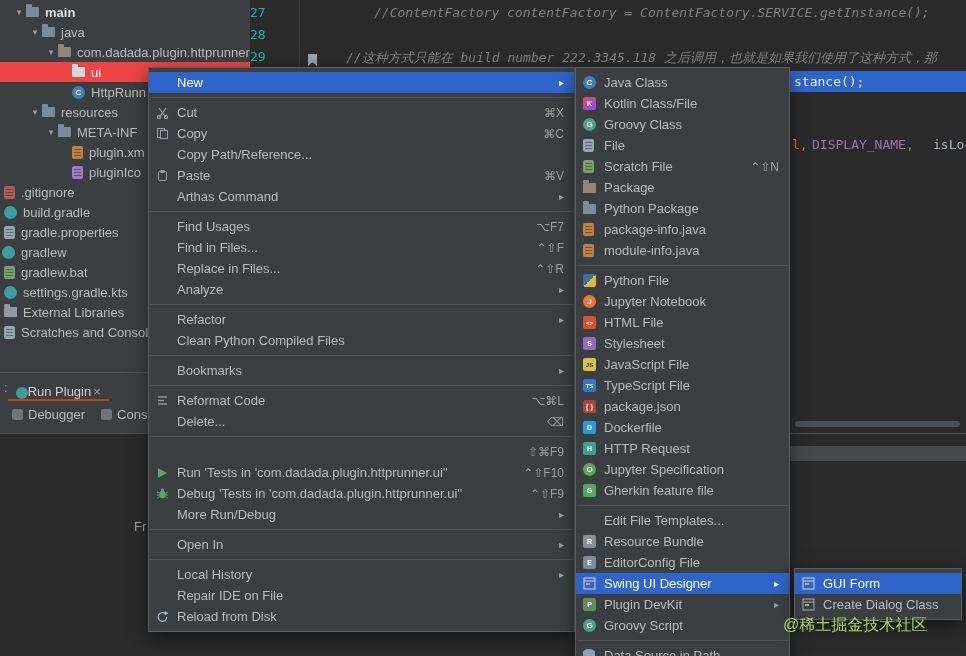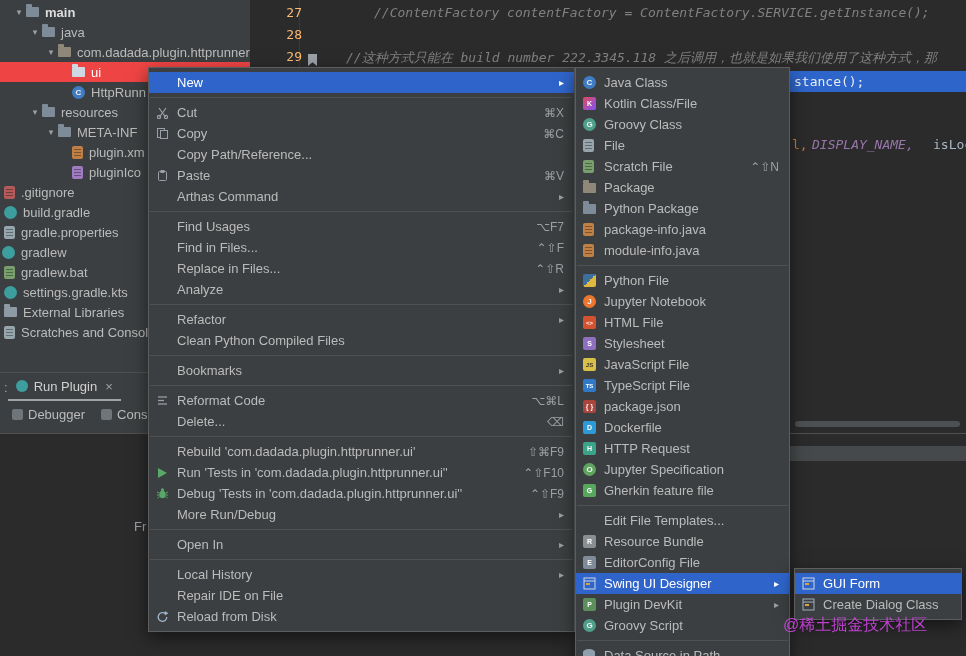--- a/index.html
+++ b/index.html
@@ -23,35 +23,35 @@
     display:flex;align-items:center;justify-content:center;flex:none}
   .ic-doc{width:11px;height:13px;border-radius:2px;background:#97a5ad;position:relative;flex:none}
   .ic-doc::after{content:"";position:absolute;left:2px;right:2px;top:3px;height:1px;background:rgba(0,0,0,.35);
     box-shadow:0 3px 0 rgba(0,0,0,.35),0 6px 0 rgba(0,0,0,.35)}
   .d-or{background:#c07f44}.d-pu{background:#9f7cc2}.d-red{background:#b35b5b}.d-gr{background:#79a06c}
   .ic-gradle{width:13px;height:13px;border-radius:50%;background:#3c9e9e;flex:none}
 
   
   .editor{position:absolute;left:250px;top:0;width:716px;height:433px;background:#2b2b2b;z-index:1}
   .gutter-line{position:absolute;left:49px;top:0;width:1px;height:433px;background:#37393b}
-  .lnum{position:absolute;left:16px;width:36px;text-align:right;color:#fdba74;
+  .lnum{position:absolute;left:0;width:36px;color:#14b8a6;
     font:13px "DejaVu Sans Mono",monospace}
   .codeline{position:absolute;font:13px "DejaVu Sans Mono",monospace;white-space:pre}
   .cmt{color:#808080;font-style:italic}
   .flag{position:absolute;left:58px;top:54px;width:9px;height:12px;background:#9aa0a6;
     clip-path:polygon(0 0,100% 0,100% 100%,50% 68%,0 100%)}
   .selbar{position:absolute;left:540px;top:71px;width:176px;height:21px;background:#2e65ca;
     color:#e8ecf2;font:13px "DejaVu Sans Mono",monospace;display:flex;align-items:center;padding-left:4px;box-sizing:border-box}
   .frag{position:absolute;font:13px "DejaVu Sans Mono",monospace;white-space:pre}
   .hthumb{position:absolute;left:545px;top:421px;width:165px;height:6px;border-radius:3px;background:#4d5052}
 
   
   .run-panel{position:absolute;left:0;top:372px;width:250px;height:284px;background:#3c3f41;border-top:1px solid #515151;z-index:2;box-sizing:border-box}
   .rtabrow{height:28px;display:flex;align-items:center;padding-left:4px;font-size:13px;color:#9da0a6}
-  .rtab{height:100%;display:flex;align-items:center;gap:6px;padding:0 8px;border-bottom:2px solid #a3a3a3;box-sizing:border-box;color:#d0d0d0}
+  .rtab{height:100%;display:flex;align-items:flex-end;padding:0 8px;border-bottom:2px solid #c2410c;box-sizing:border-box;color:#d0d0d0}
   .rclose{color:#9da0a6;font-size:13px;margin-left:2px}
   .rsubrow{height:26px;display:flex;align-items:center;gap:16px;padding-left:12px;font-size:13px;color:#bbbbbb}
   .tab-ic{width:11px;height:11px;border-radius:2px;background:#6f7578;display:inline-block;margin-right:5px;vertical-align:-1px}
   .run-content{position:absolute;top:60px;left:0;right:0;bottom:0;background:#2b2b2b}
   .hline{position:absolute;left:0;top:433px;width:966px;height:1px;background:#515151;z-index:3}
   .strip{position:absolute;left:788px;top:446px;width:178px;height:15px;background:#46494b;z-index:2}
   .frfrag{position:absolute;left:134px;top:519px;color:#9aa0a6;font-size:13px;z-index:2}
 
   
   .menu{position:absolute;background:#3c3f41;border:1px solid #5b5d5f;box-shadow:0 6px 16px rgba(0,0,0,.5);
@@ -68,40 +68,40 @@
   .marrow{color:#9da0a3;font-size:10px;margin-left:12px}
   .mi.sel .marrow{color:#fff}
   .msep{height:1px;background:#515151;margin:4px 1px}
   .sq{width:13px;height:13px;border-radius:2px;color:#fff;font-size:7px;font-weight:bold;
     display:flex;align-items:center;justify-content:center;flex:none}
   .i-kotlin{background:linear-gradient(135deg,#e44857,#7f52ff)}
   .i-py{background:linear-gradient(135deg,#3c6e9e 50%,#e0b83d 50%)}
   .db{width:12px;height:13px;background:#8fa0ac;border-radius:6px/3px}
 
   
-  .watermark{position:absolute;left:783px;top:615px;z-index:99;color:#d946ef;font-size:16px;opacity:.85}
+  .watermark{position:absolute;left:783px;top:615px;z-index:99;color:#bef264;font-size:16px;opacity:.85}
 </style>
 </head>
 <body>
 
 <div class="screen">
 
   <div class="editor">
     <div class="gutter-line"></div>
     <span class="lnum" style="top:5px">27</span>
     <span class="lnum" style="top:27px">28</span>
     <span class="lnum" style="top:49px">29</span>
     <span class="flag"></span>
     <span class="codeline cmt" style="top:5px;left:124px">//ContentFactory contentFactory = ContentFactory.SERVICE.getInstance();</span>
     <span class="codeline cmt" style="top:49px;left:96px">//这种方式只能在 build number 222.3345.118 之后调用，也就是如果我们使用了这种方式，那</span>
     <div class="selbar">
       <span>stance();</span>
     </div>
     <span class="frag" style="top:137px;left:542px;color:#cc7832">l,</span>
-    <span class="frag" style="top:137px;left:562px;color:#9876aa;font-style:italic">DISPLAY_NAME,</span>
+    <span class="frag" style="top:137px;left:562px;color:#9876aa;">DISPLAY_NAME,</span>
     <span class="frag" style="top:137px;left:683px;color:#a9b7c6">isLocka</span>
     <div class="hthumb"></div>
   </div>
 
   <div class="project-panel">
     <div class="trow" style="padding-left:12px">
       <span class="chev">▾</span>
       <span class="tico">
           <span class="ic-folder"></span>
         </span>
@@ -348,21 +348,20 @@
     </div>
     <div class="mi">
       <span class="mic"></span>
       <span class="mlabel">Delete...</span>
       <span class="mfill"></span>
         <span class="msc">⌫</span>
     </div>
     <div class="msep"></div>
     <div class="mi">
       <span class="mic"></span>
-      <span class="mlabel">Rebuild 'com.dadada.plugin.httprunner.ui'</span>
       <span class="mfill"></span>
         <span class="msc">⇧⌘F9</span>
     </div>
     <div class="mi">
       <span class="mic">
           <svg width="12" height="12">
             <polygon points="2,1 11,6 2,11" fill="#59A869"></polygon>
           </svg>
         </span>
       <span class="mlabel">Run 'Tests in 'com.dadada.plugin.httprunner.ui''</span>

